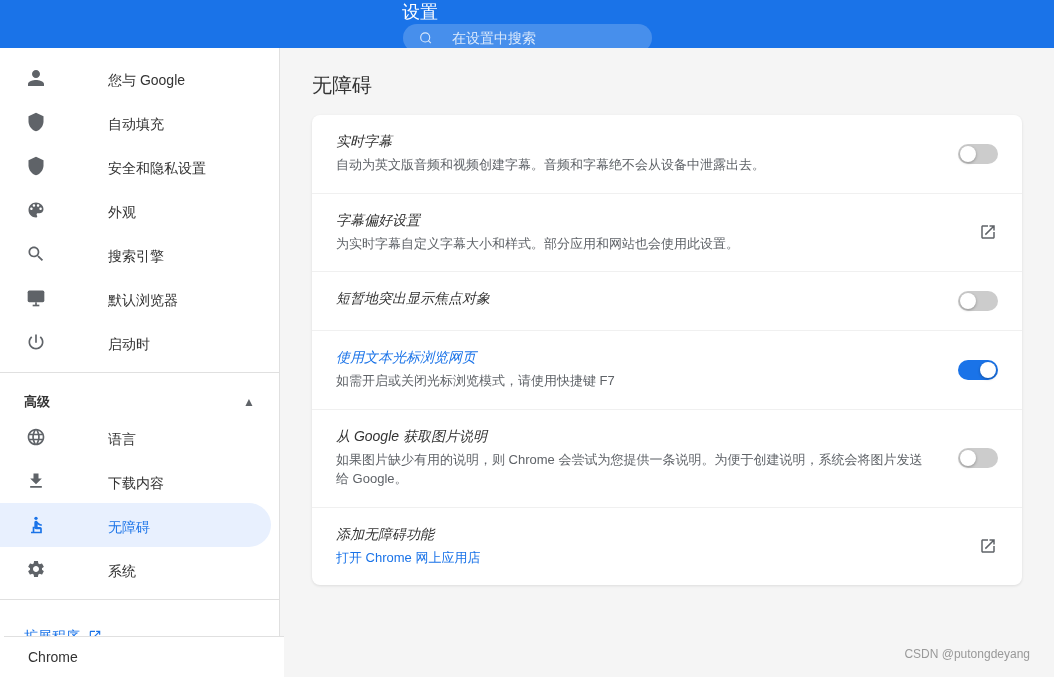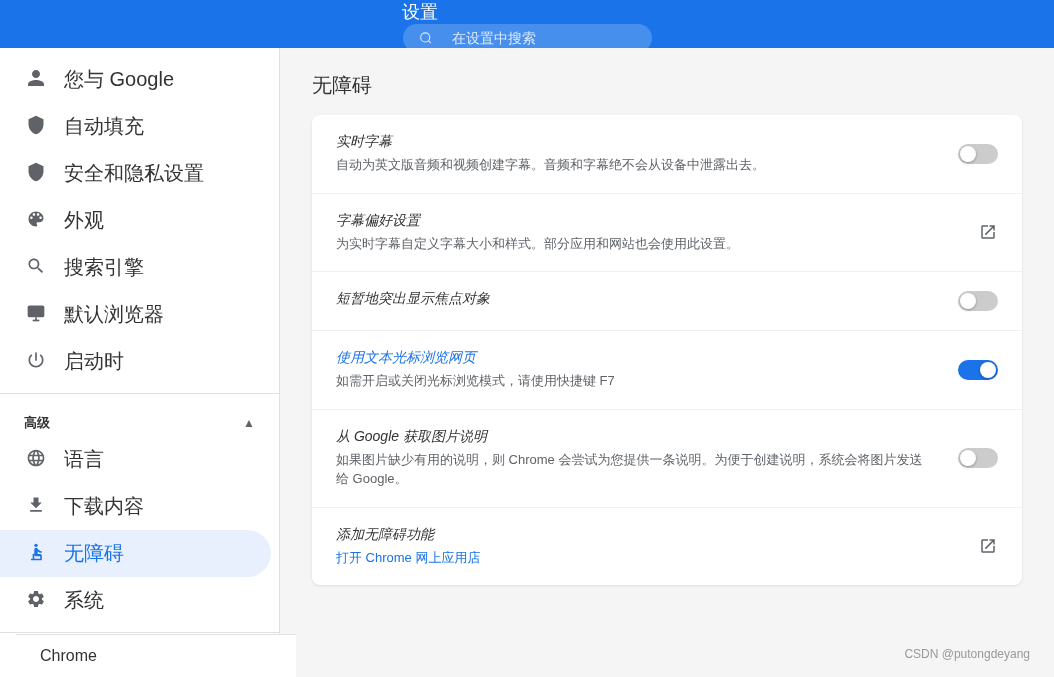--- a/index.html
+++ b/index.html
@@ -53,27 +53,28 @@
     .sidebar {
       width: 280px;
       background: white;
       overflow-y: auto;
       flex-shrink: 0;
       padding: 8px 0;
       border-right: 1px solid #e0e0e0;
     }
     .sidebar-item {
       display: flex;
-      align-items: flex-start;
+      align-items: flex-end;
       padding: 10px 24px;
       cursor: pointer;
-      font-size: 20px;
+      font-size: 14px;
       color: #333;
       border-radius: 0 24px 24px 0;
       margin-right: 8px;
+      gap: 44px;
     }
     .sidebar-item.active {
       background: #e8f0fe;
       color: #1a73e8;
     }
     .sidebar-item .icon {
       width: 24px;
       height: 24px;
       margin-right: 16px;
       display: flex;
@@ -201,26 +202,26 @@
       bottom: 16px;
       right: 24px;
       font-size: 12px;
       color: #999;
     }
 
     
     .chrome-label {
       position: fixed;
       bottom: 0;
-      left: 16px;
+      left: 4px;
       width: 280px;
       background: white;
       border-top: 1px solid #e0e0e0;
       padding: 12px 24px;
-      font-size: 16px;
+      font-size: 14px;
       color: #333;
     }
   </style>
 </head>
 <body>
 
 <div class="header">
   <div class="header-title">设置</div>
   <div class="search-bar">
     <svg width="16" height="16" viewBox="0 0 24 24" fill="none" stroke="rgba(255,255,255,0.8)" stroke-width="2">

